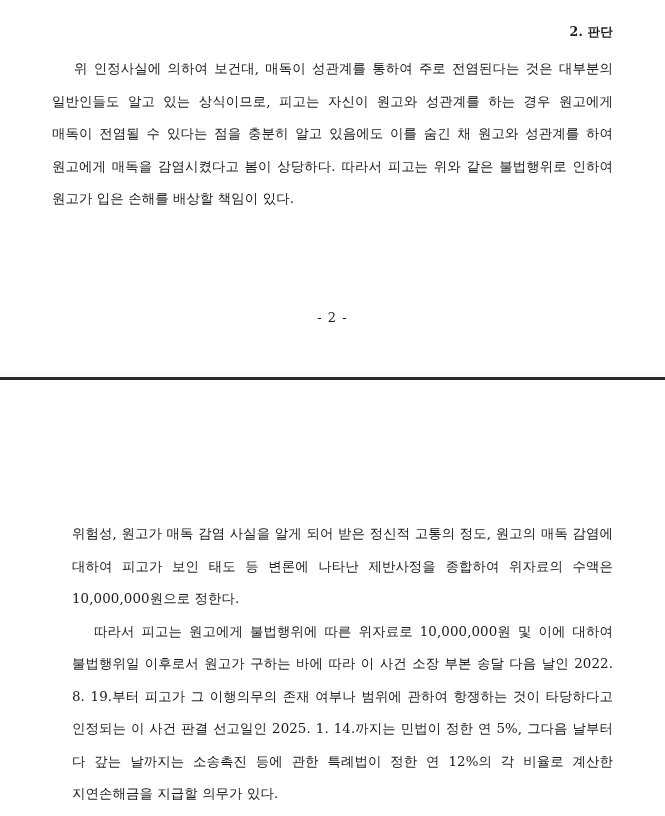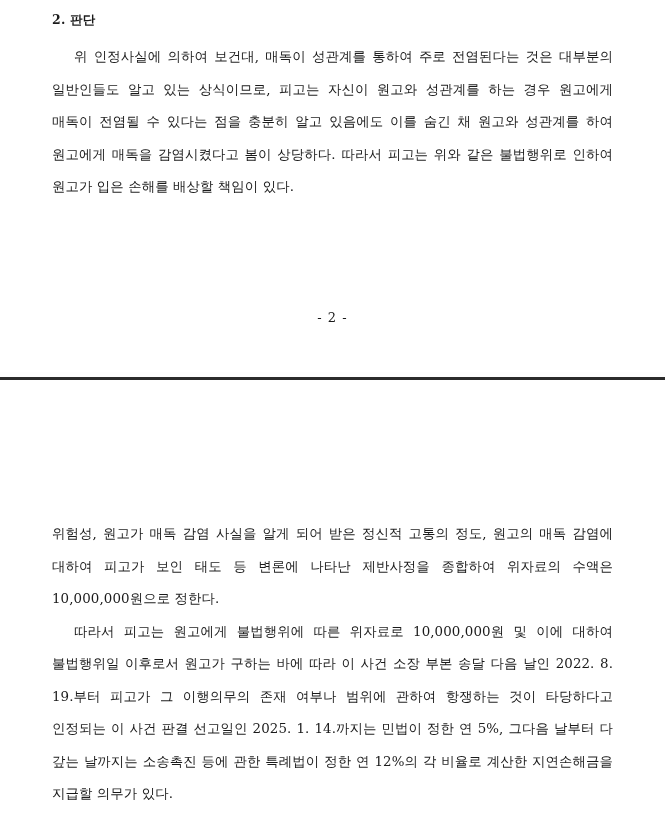--- a/index.html
+++ b/index.html
@@ -36,21 +36,22 @@
     border-top: 3px solid #2b2b2b;
   }
   .content {
     padding: 0 52px;
   }
   .heading {
     font-size: 12.5px;
     font-weight: bold;
     letter-spacing: 0.2px;
     margin: 0;
-    padding-top: 12px;
+    padding-top: 24px;
+    text-align: right;
   }
   p.para {
     font-size: 13.4px;
     line-height: 32.5px;
     margin: 0;
     text-align: justify;
     text-justify: inter-character;
     letter-spacing: 0.1px;
     word-break: keep-all;
   }
@@ -62,20 +63,21 @@
     position: absolute;
     top: 310px;
     left: 0;
     width: 665px;
     text-align: center;
     font-size: 13px;
     letter-spacing: 1px;
   }
   .bottom-body {
     padding-top: 138px;
+    margin-left: 20px;
   }
 </style>
 </head>
 <body>
 
 <div class="page">
 
   <div class="page-section sec-top">
     <div class="content">
       <h2 class="heading">2. 판단</h2>

